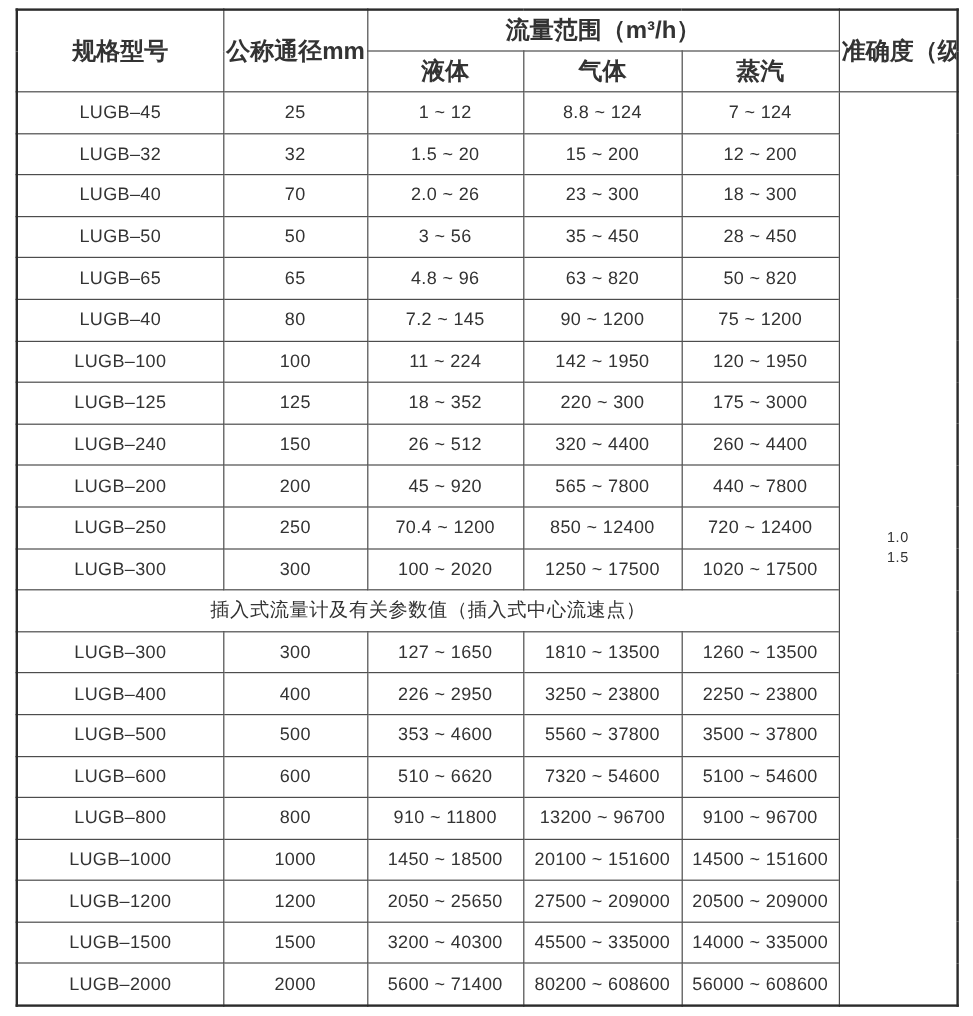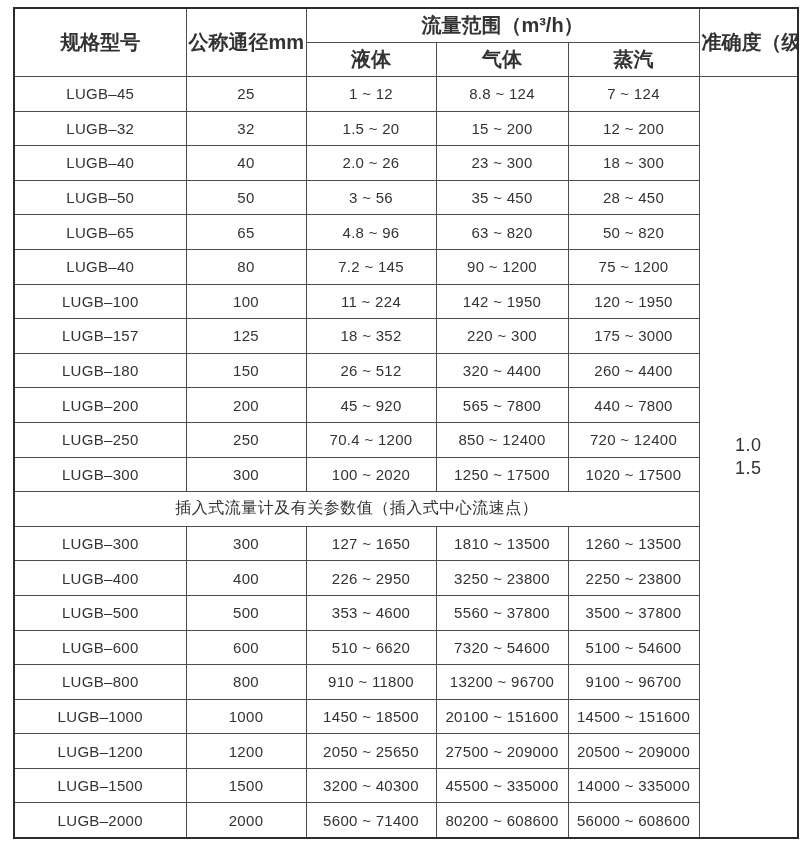--- a/index.html
+++ b/index.html
@@ -44,21 +44,21 @@
     font-weight: normal;
     height: 33.6px;
     letter-spacing: 0.3px;
   }
   table.spec td.divider {
     font-size: 16px;
     font-weight: normal;
     letter-spacing: 0.5px;
   }
   table.spec td.accuracy-cell {
-    font-size: 18px;
+    font-size: 12px;
     line-height: 1.3;
     letter-spacing: 0.5px;
   }
 </style>
 </head>
 <body>
 
 <div class="page">
   <table class="spec">
     <colgroup>
@@ -96,21 +96,21 @@
         </tr>
         <tr>
           <td>LUGB–32</td>
           <td>32</td>
           <td>1.5 ~ 20</td>
           <td>15 ~ 200</td>
           <td>12 ~ 200</td>
         </tr>
         <tr>
           <td>LUGB–40</td>
-          <td>40</td>
+          <td>70</td>
           <td>2.0 ~ 26</td>
           <td>23 ~ 300</td>
           <td>18 ~ 300</td>
         </tr>
         <tr>
           <td>LUGB–50</td>
           <td>50</td>
           <td>3 ~ 56</td>
           <td>35 ~ 450</td>
           <td>28 ~ 450</td>
@@ -130,28 +130,28 @@
           <td>75 ~ 1200</td>
         </tr>
         <tr>
           <td>LUGB–100</td>
           <td>100</td>
           <td>11 ~ 224</td>
           <td>142 ~ 1950</td>
           <td>120 ~ 1950</td>
         </tr>
         <tr>
-          <td>LUGB–157</td>
+          <td>LUGB–125</td>
           <td>125</td>
           <td>18 ~ 352</td>
           <td>220 ~ 300</td>
           <td>175 ~ 3000</td>
         </tr>
         <tr>
-          <td>LUGB–180</td>
+          <td>LUGB–240</td>
           <td>150</td>
           <td>26 ~ 512</td>
           <td>320 ~ 4400</td>
           <td>260 ~ 4400</td>
         </tr>
         <tr>
           <td>LUGB–200</td>
           <td>200</td>
           <td>45 ~ 920</td>
           <td>565 ~ 7800</td>

